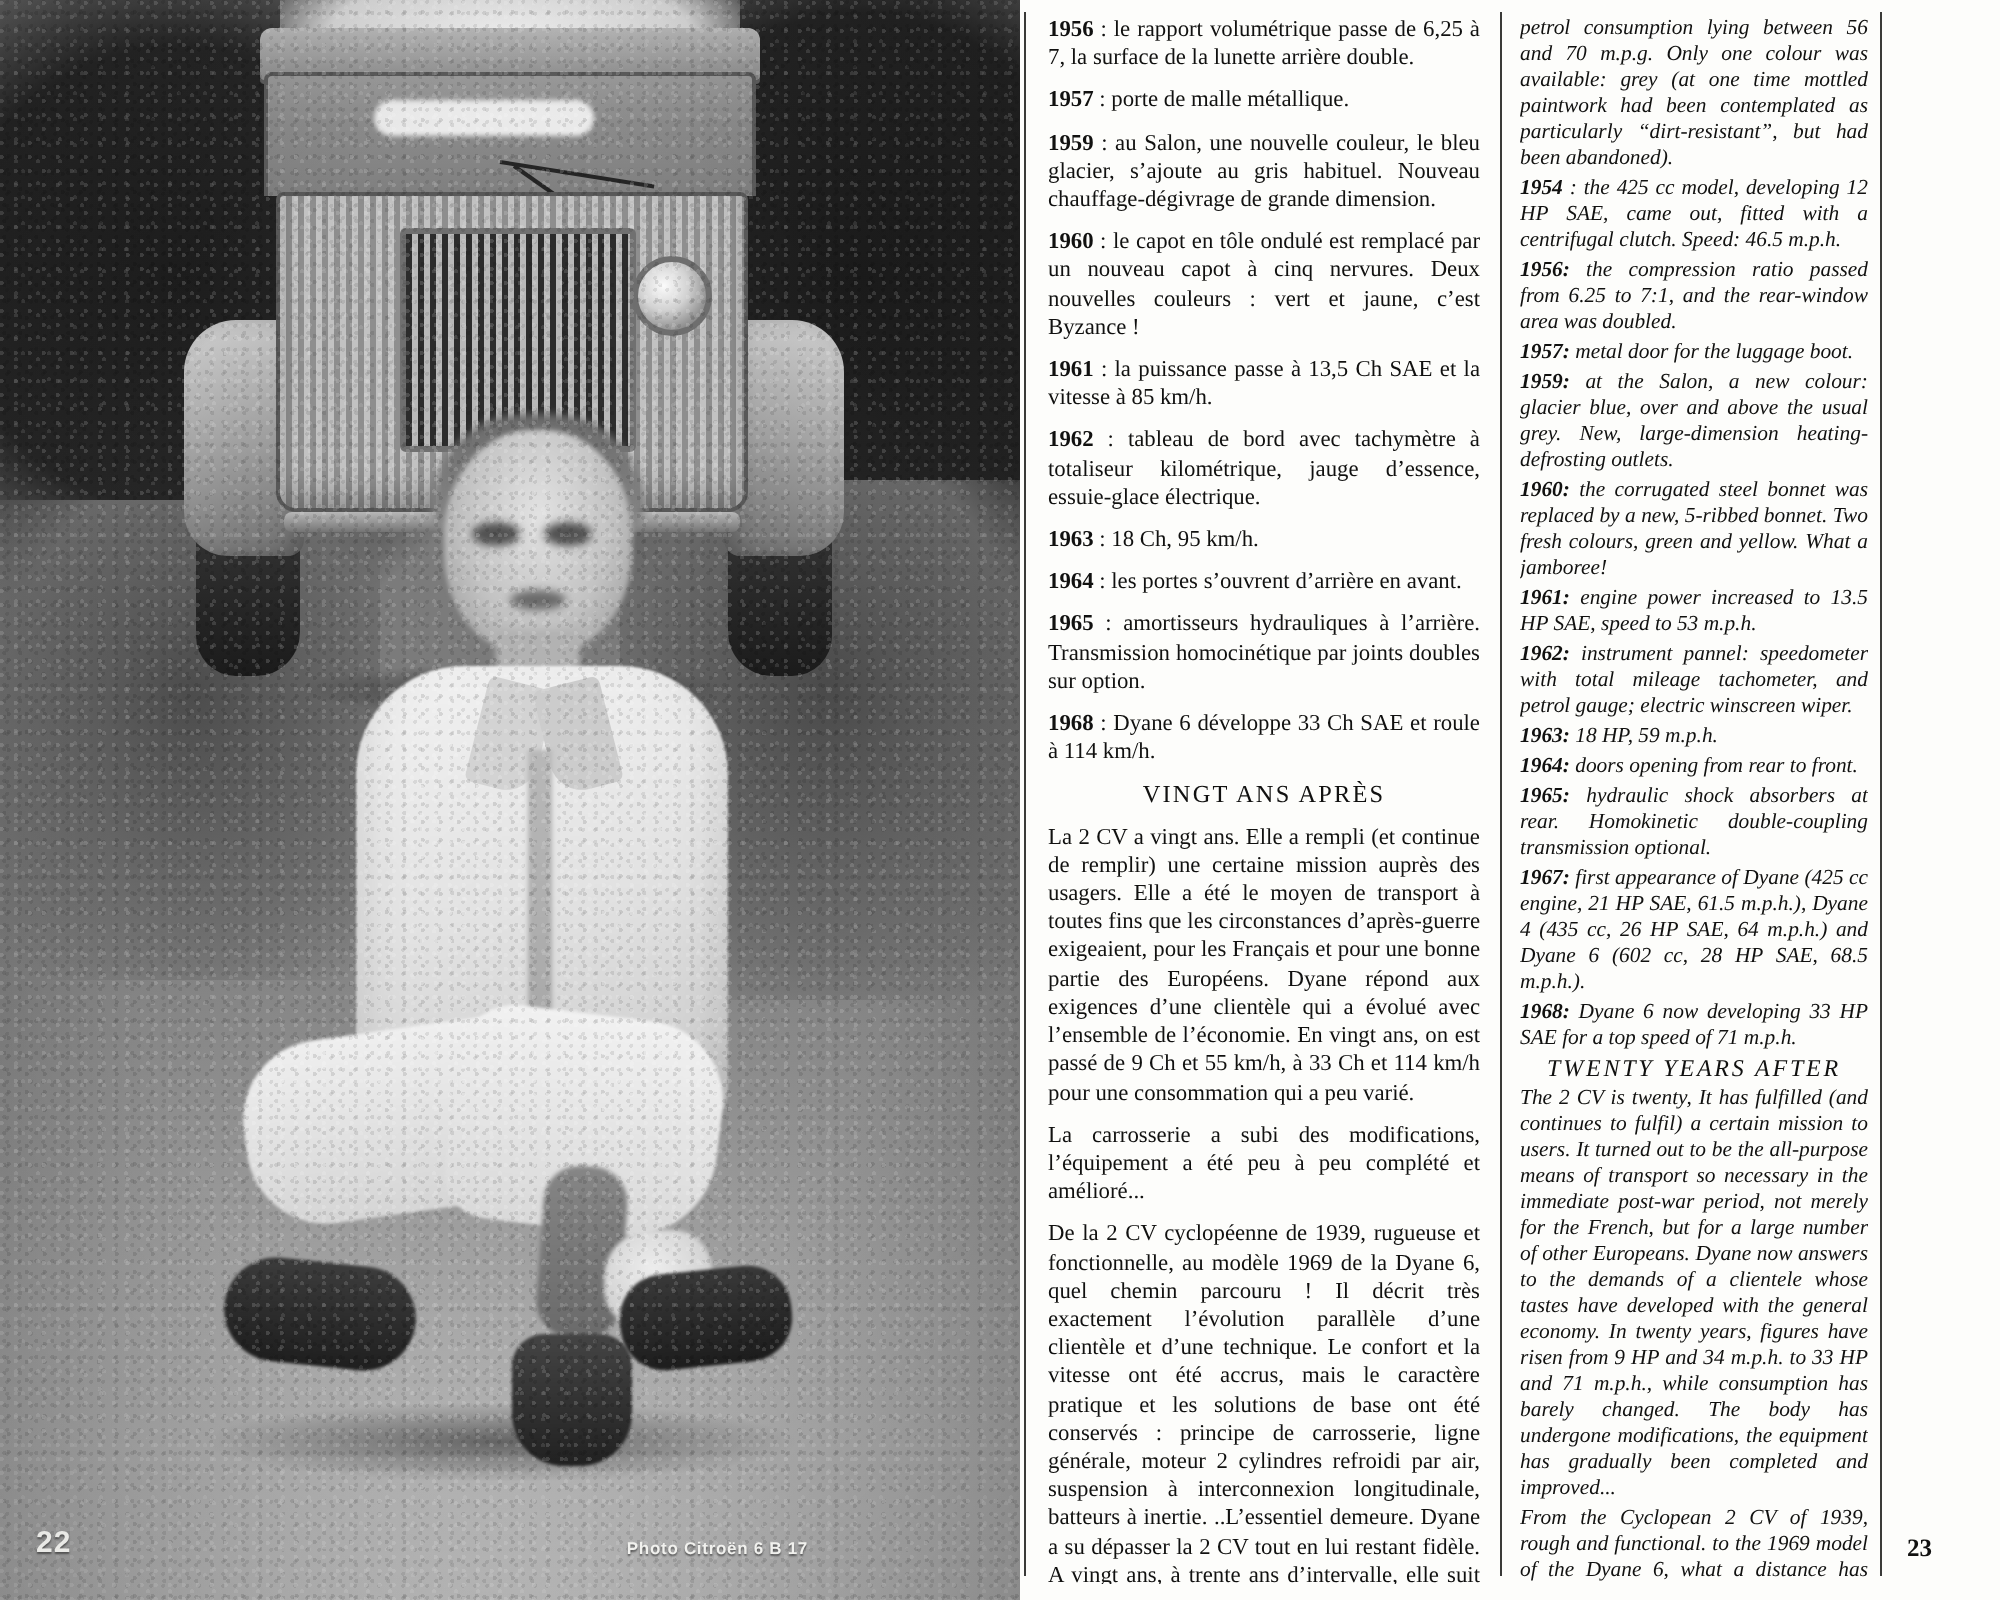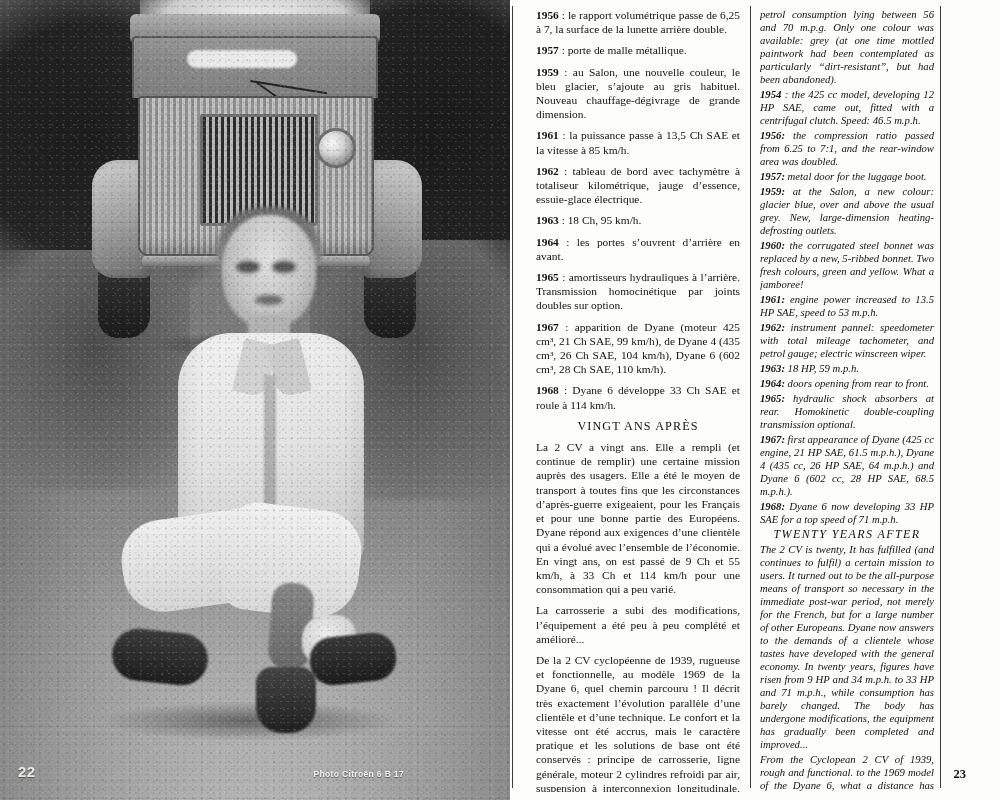--- a/index.html
+++ b/index.html
@@ -274,21 +274,21 @@
     left:14px; width:216px;
     font-family:"Liberation Serif", serif;
     font-size:11.4px; line-height:14.2px;
   }
   .col-en {
     left:250px; width:174px;
     font-family:"Liberation Serif", serif;
     font-style:italic;
     font-size:10.7px; line-height:13.0px;
   }
-  .col p { margin:0 0 7px 12px; text-indent:0; }
+  .col p { margin:0 0 7px 0; text-indent:0; }
   .col-en p { margin:0 0 2px 0; }
   .yr { font-weight:bold; }
   .heading {
     text-align:center; font-weight:normal; margin:13px 0 9px 0;
     letter-spacing:1.1px;
   }
   .col-fr .heading { font-size:12.2px; font-style:normal; }
   .col-en .heading { font-size:12px; font-style:italic; letter-spacing:1.4px; }
 
   .page-no-right {
@@ -358,26 +358,26 @@
   <div class="text-page">
     <div class="cols">
       <div class="rule rule-a"></div>
       <div class="rule rule-b"></div>
       <div class="rule rule-c"></div>
 
       <div class="col col-fr" id="col-fr">
           <p><span class="yr">1956</span><span> : le rapport volumétrique passe de 6,25 à 7, la surface de la lunette arrière double.</span></p>
           <p><span class="yr">1957</span><span> : porte de malle métallique.</span></p>
           <p><span class="yr">1959</span><span> : au Salon, une nouvelle couleur, le bleu glacier, s’ajoute au gris habituel. Nouveau chauffage-dégivrage de grande dimension.</span></p>
+          <p><span class="yr">1960</span><span> : le capot en tôle ondulé est remplacé par un nouveau capot à cinq nervures. Deux nouvelles couleurs : vert et jaune, c’est Byzance !</span></p>
           <p><span class="yr">1961</span><span> : la puissance passe à 13,5 Ch SAE et la vitesse à 85 km/h.</span></p>
           <p><span class="yr">1962</span><span> : tableau de bord avec tachymètre à totaliseur kilométrique, jauge d’essence, essuie-glace électrique.</span></p>
           <p><span class="yr">1963</span><span> : 18 Ch, 95 km/h.</span></p>
           <p><span class="yr">1964</span><span> : les portes s’ouvrent d’arrière en avant.</span></p>
           <p><span class="yr">1965</span><span> : amortisseurs hydrauliques à l’arrière. Transmission homocinétique par joints doubles sur option.</span></p>
-          <p><span class="yr">1967</span><span> : apparition de Dyane (moteur 425 cm³, 21 Ch SAE, 99 km/h), de Dyane 4 (435 cm³, 26 Ch SAE, 104 km/h), Dyane 6 (602 cm³, 28 Ch SAE, 110 km/h).</span></p>
           <p><span class="yr">1968</span><span> : Dyane 6 développe 33 Ch SAE et roule à 114 km/h.</span></p>
           <p class="heading">VINGT ANS APRÈS</p>
           <p>La 2 CV a vingt ans. Elle a rempli (et continue de remplir) une certaine mission auprès des usagers. Elle a été le moyen de transport à toutes fins que les circonstances d’après-guerre exigeaient, pour les Français et pour une bonne partie des Européens. Dyane répond aux exigences d’une clientèle qui a évolué avec l’ensemble de l’économie. En vingt ans, on est passé de 9 Ch et 55 km/h, à 33 Ch et 114 km/h pour une consommation qui a peu varié.</p>
           <p>La carrosserie a subi des modifications, l’équipement a été peu à peu complété et amélioré...</p>
           <p>De la 2 CV cyclopéenne de 1939, rugueuse et fonctionnelle, au modèle 1969 de la Dyane 6, quel chemin parcouru ! Il décrit très exactement l’évolution parallèle d’une clientèle et d’une technique. Le confort et la vitesse ont été accrus, mais le caractère pratique et les solutions de base ont été conservés : principe de carrosserie, ligne générale, moteur 2 cylindres refroidi par air, suspension à interconnexion longitudinale, batteurs à inertie. ..L’essentiel demeure. Dyane a su dépasser la 2 CV tout en lui restant fidèle. A vingt ans, à trente ans d’intervalle, elle suit les mêmes impératifs catégoriques, qui ont noms : confort, commodité, robustesse, économie.</p>
         </div>
       <div class="col col-en" id="col-en">
           <p>petrol consumption lying between 56 and 70 m.p.g.  Only one colour was available: grey (at one time mottled paintwork had been contemplated as particularly “dirt-resistant”, but had been abandoned).</p>
           <p><span class="yr">1954</span><span> : the 425 cc model, developing 12 HP SAE, came out, fitted with a centrifugal clutch.  Speed: 46.5 m.p.h.</span></p>
           <p><span class="yr">1956:</span><span> the compression ratio passed from 6.25 to 7:1, and the rear-window area was doubled.</span></p>

